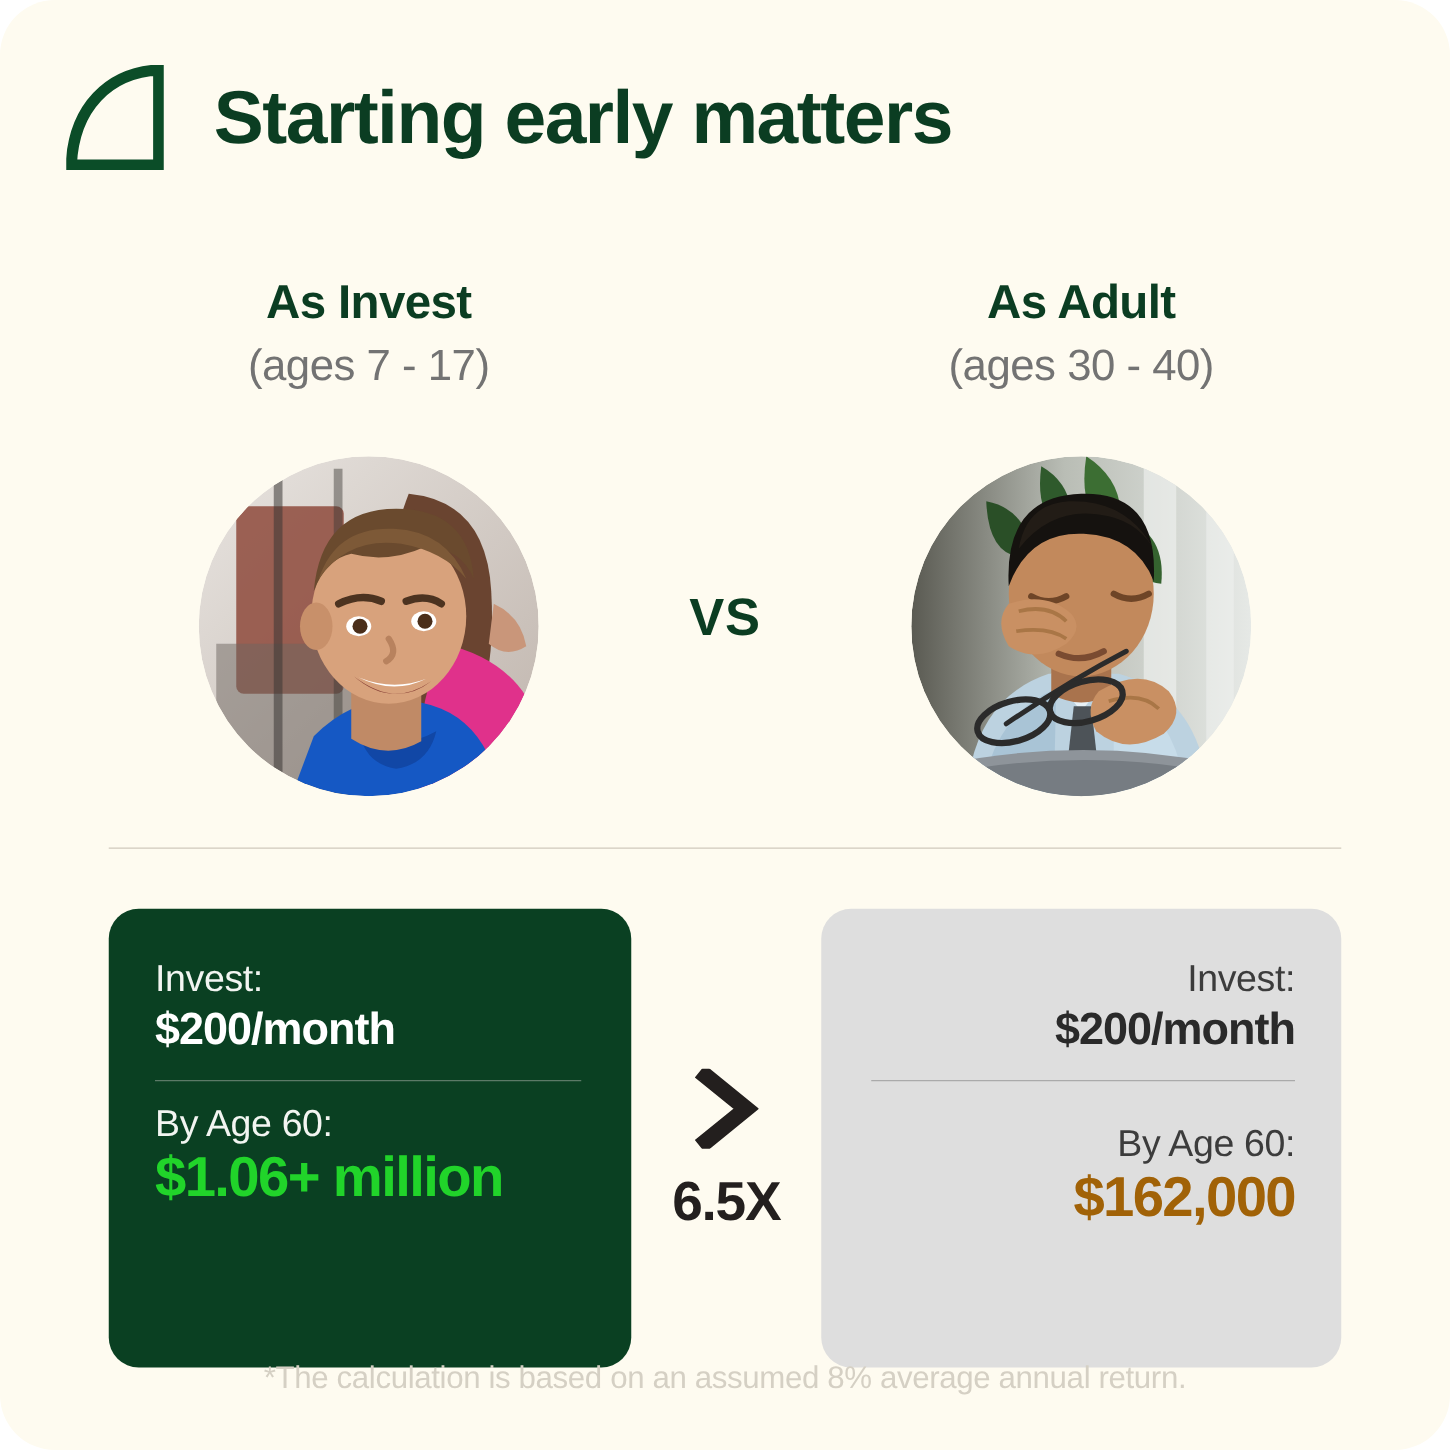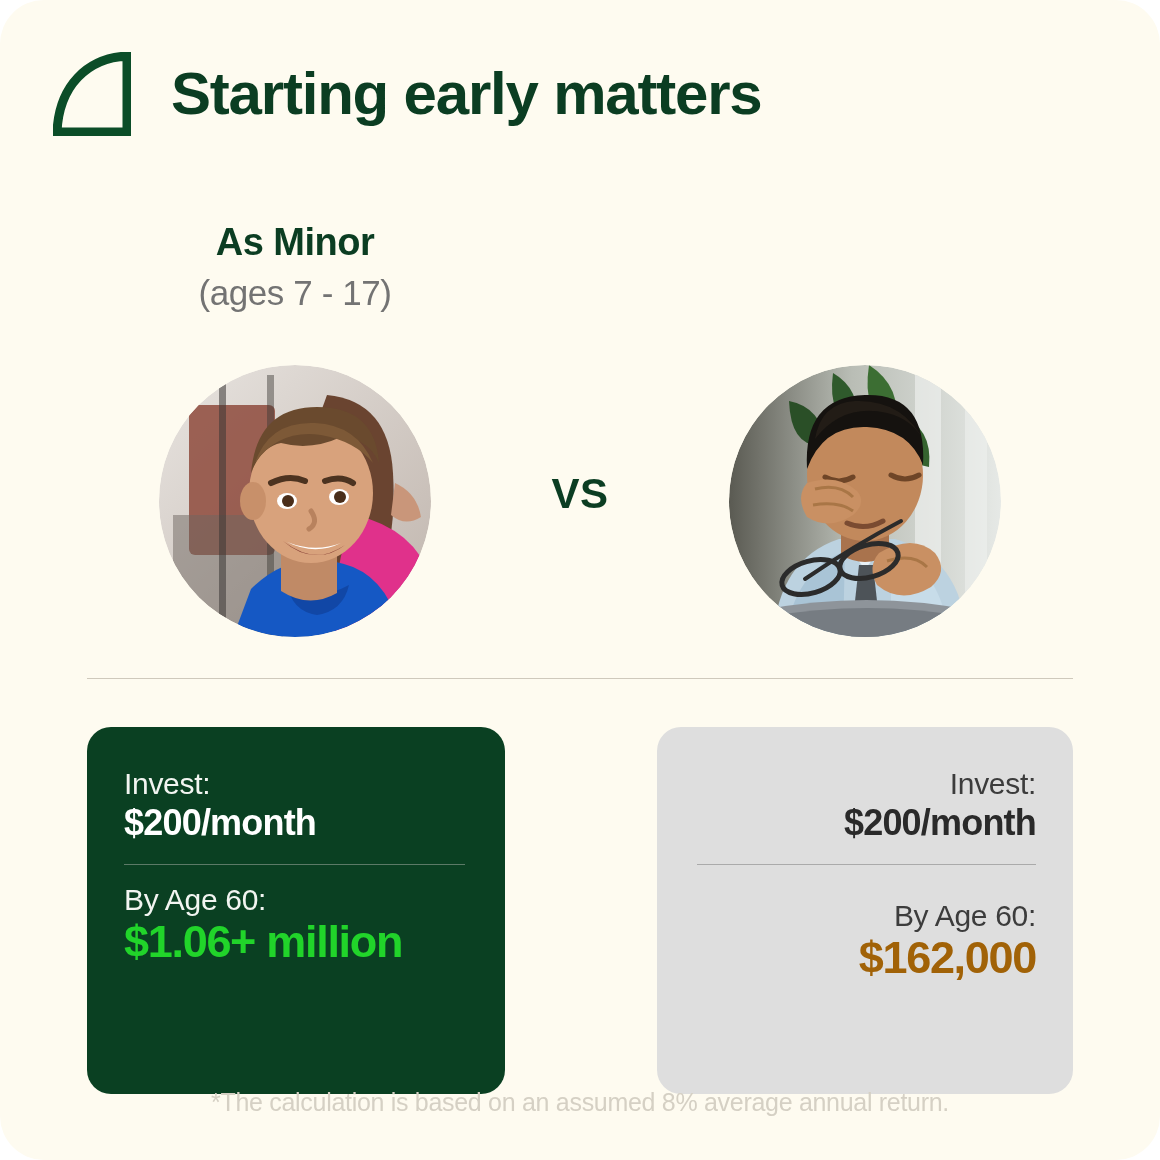--- a/index.html
+++ b/index.html
@@ -209,24 +209,28 @@
   <div class="header">
     <span class="logo-mark">
       <svg viewBox="0 0 78 84" xmlns="http://www.w3.org/2000/svg">
         <path d="M74 4 C34 6 6 34 4 80 L74 80 Z" fill="none" stroke="#0B4D28" stroke-width="9"></path>
       </svg>
     </span>
     <div class="page-title">Starting early matters</div>
   </div>
 
   <div class="col col-left">
-    <div class="col-title">As Minor</div>
+    <div class="col-title">As Invest</div>
     <div class="col-sub">(ages 7 - 17)</div>
   </div>
 
+  <div class="col col-right">
+    <div class="col-title">As Adult</div>
+    <div class="col-sub">(ages 30 - 40)</div>
+  </div>
 
   <div class="photo photo-left">
     <svg viewBox="0 0 272 272" xmlns="http://www.w3.org/2000/svg">
       <defs>
         <clipPath id="clipL">
             <circle cx="136" cy="136" r="136"></circle>
           </clipPath>
         <linearGradient id="bgL" x1="0" y1="0" x2="1" y2="1">
           <stop offset="0" stop-color="#E8E4E0"></stop>
             <stop offset="1" stop-color="#BFB4AC"></stop>
@@ -352,16 +356,24 @@
       <div class="card-value">$200/month</div>
     </div>
     <div class="card-sep"></div>
     <div class="gray-spacer"></div>
     <div class="card-block">
       <div class="card-label">By Age 60:</div>
       <div class="card-big">$162,000</div>
     </div>
   </div>
 
+  <div class="mult">
+    <span class="chev-icon">
+      <svg width="52" height="64" viewBox="0 0 52 64" xmlns="http://www.w3.org/2000/svg">
+        <path d="M10 6 L42 32 L10 58" fill="none" stroke="#231F1E" stroke-width="13" stroke-linecap="square" stroke-linejoin="miter"></path>
+      </svg>
+    </span>
+    <div class="mult-value">6.5X</div>
+  </div>
 
   <div class="footnote">*The calculation is based on an assumed 8% average annual return.</div>
 
 </div>
 
 </body></html>

